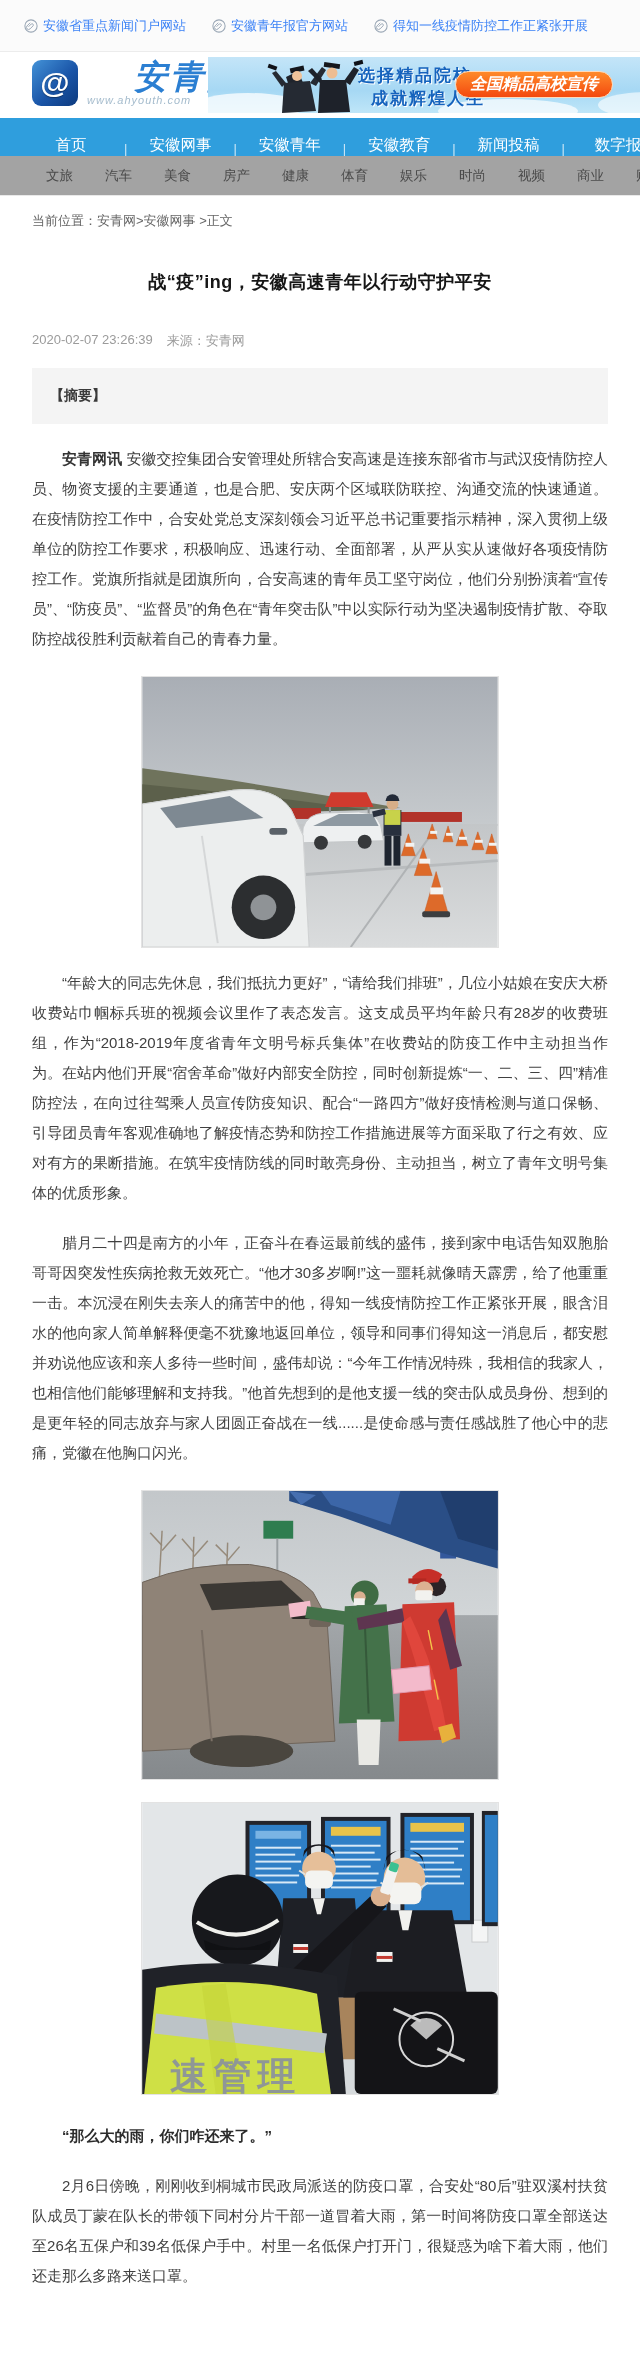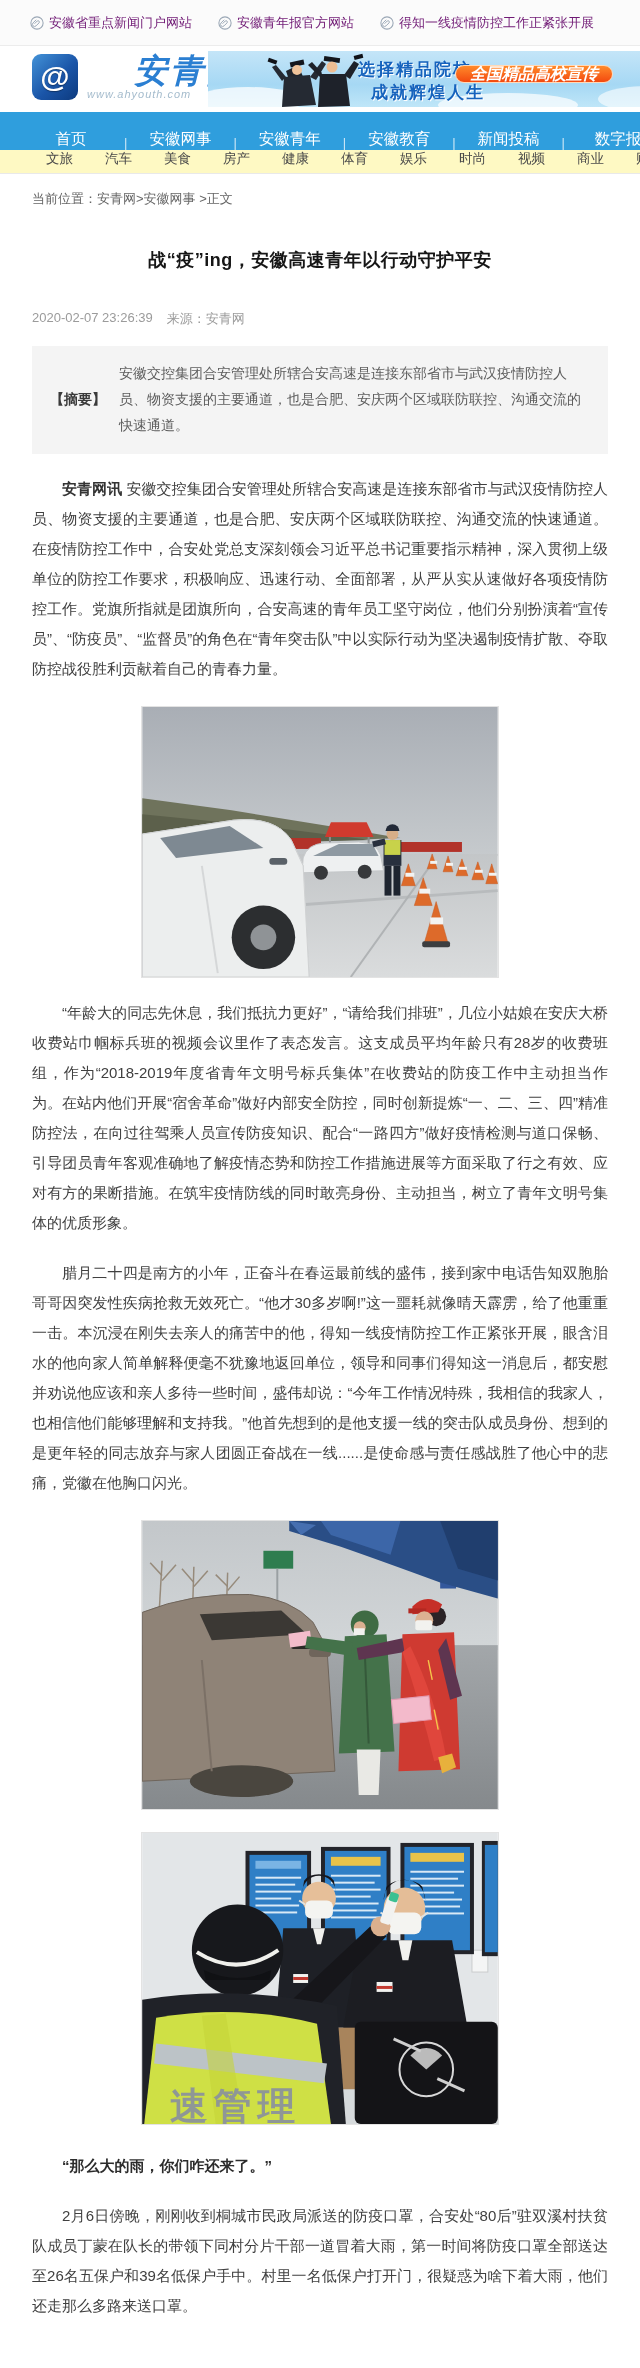--- a/index.html
+++ b/index.html
@@ -5,23 +5,23 @@
   * { box-sizing: border-box; margin: 0; padding: 0; }
   html,body { background:#fff; }
   body {
     width: 640px;
     font-family: "Liberation Sans", "DejaVu Sans", sans-serif;
     overflow-x: hidden;
     color:#3d3d3d;
   }
   
   .topbar{
-    height:46px; background:#fbfbfb; border-bottom:1px solid #ececec;
-    display:flex; align-items:center; padding-left:30px; gap:26px;
-    font-size:13px; color:#701a75; white-space:nowrap;
+    height:52px; background:#fbfbfb; border-bottom:1px solid #ececec;
+    display:flex; align-items:center; padding-left:24px; gap:26px;
+    font-size:13px; color:#3b82f6; white-space:nowrap;
   }
   .topbar-link{ display:flex; align-items:center; gap:5px; cursor:pointer; }
   .clip-icon{ width:14px; height:14px; flex:0 0 auto; }
   
   .header{ height:66px; position:relative; background:#fff; }
   .logo{ position:absolute; left:32px; top:8px; display:flex; align-items:center; gap:9px; cursor:pointer; }
   .logo-at{
     width:46px; height:46px; border-radius:9px; color:#fff;
     background:linear-gradient(135deg,#4493d8 0%,#1a55a8 55%,#0d3a7e 100%);
     font-size:30px; font-weight:bold; display:flex; align-items:center; justify-content:center;
@@ -34,36 +34,36 @@
     position:absolute; left:208px; top:5px; width:470px; height:56px; overflow:hidden;
     background:linear-gradient(#c4e5f8 0%,#a6d8f4 60%,#bfe6f8 100%);
     cursor:pointer;
   }
   .banner svg{ position:absolute; left:0; top:0; }
   .banner-line{ position:absolute; left:150px; font-size:17px; font-weight:bold; color:#1663bd;
     text-shadow:1px 1px 0 #fff; letter-spacing:2px; white-space:nowrap; }
   .banner-line.l1{ top:7px; }
   .banner-line.l2{ top:30px; left:163px; }
   .banner-badge{
-    position:absolute; left:247px; top:14px; height:18px; padding:0 14px;
+    position:absolute; left:247px; top:14px; height:27px; padding:0 14px;
     background:linear-gradient(#ff8a2a,#f3490f); border:1px solid #ffd9b8; border-radius:15px;
     color:#fff; font-size:16px; font-weight:bold; font-style:italic;
     display:flex; align-items:center; white-space:nowrap;
   }
   
   .nav{
     height:38px; background:#2f9edd; display:flex; align-items:flex-end;
     padding-left:36px; overflow:hidden; white-space:nowrap;
   }
   .nav-item{ color:#fff; font-size:15.5px; padding:0 4px; min-width:70px; text-align:center; cursor:pointer; }
   .nav-sep{ color:rgba(255,255,255,.75); font-size:13px; padding:0 18px; }
   
   .subnav{
-    height:24px; background:#fef9c3; border-bottom:1px solid #e9e9e9;
-    display:flex; align-items:flex-start; padding:0 10px 0 46px; gap:32px;
+    height:40px; background:#a3a3a3; border-bottom:1px solid #e9e9e9;
+    display:flex; align-items:center; padding:0 10px 0 46px; gap:32px;
     font-size:13.5px; color:#4a4a4a; overflow:hidden; white-space:nowrap;
   }
   .subnav-item{ cursor:pointer; }
   
   .breadcrumb{ margin:16px 0 0 32px; font-size:13px; color:#666; }
   .breadcrumb .path{ cursor:pointer; }
   
   .article-title{
     text-align:center; font-size:18px; font-weight:bold; color:#161616;
     margin:40px 28px 0; letter-spacing:.5px;
@@ -182,21 +182,20 @@
 
 <h1 class="article-title">战“疫”ing，安徽高速青年以行动守护平安</h1>
 
 <div class="meta">
   <span>2020-02-07 23:26:39</span>
   <span>来源：安青网</span>
 </div>
 
 <div class="summary">
   <span class="summary-label">【摘要】</span>
-  <span>安徽交控集团合安管理处所辖合安高速是连接东部省市与武汉疫情防控人员、物资支援的主要通道，也是合肥、安庆两个区域联防联控、沟通交流的快速通道。</span>
 </div>
 
 <div class="article-body">
 
   <p><span class="lead">安青网讯</span> <span>安徽交控集团合安管理处所辖合安高速是连接东部省市与武汉疫情防控人员、物资支援的主要通道，也是合肥、安庆两个区域联防联控、沟通交流的快速通道。在疫情防控工作中，合安处党总支深刻领会习近平总书记重要指示精神，深入贯彻上级单位的防控工作要求，积极响应、迅速行动、全面部署，从严从实从速做好各项疫情防控工作。党旗所指就是团旗所向，合安高速的青年员工坚守岗位，他们分别扮演着“宣传员”、“防疫员”、“监督员”的角色在“青年突击队”中以实际行动为坚决遏制疫情扩散、夺取防控战役胜利贡献着自己的青春力量。</span></p>
 
   <svg class="photo" width="358" height="272" viewBox="0 0 358 272">
     <defs>
       <linearGradient id="sky1" x1="0" y1="0" x2="0" y2="1">
         <stop offset="0" stop-color="#a9aeb5"></stop>

